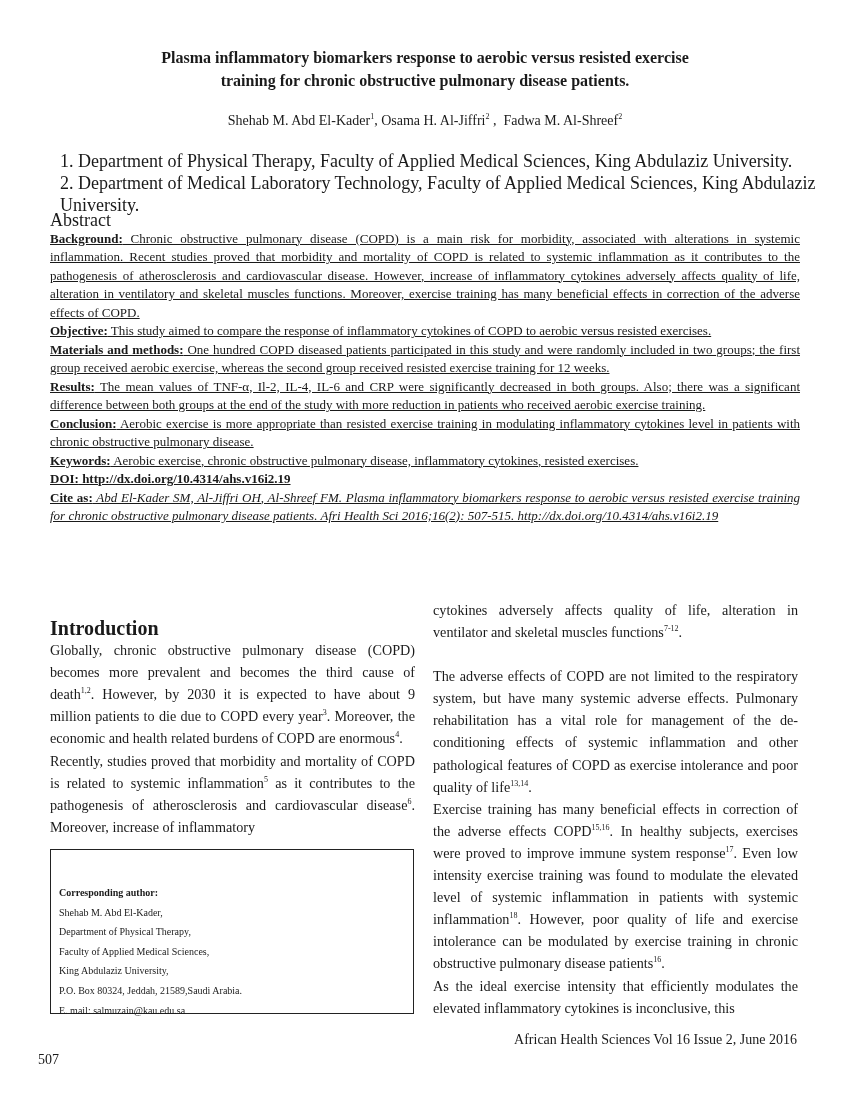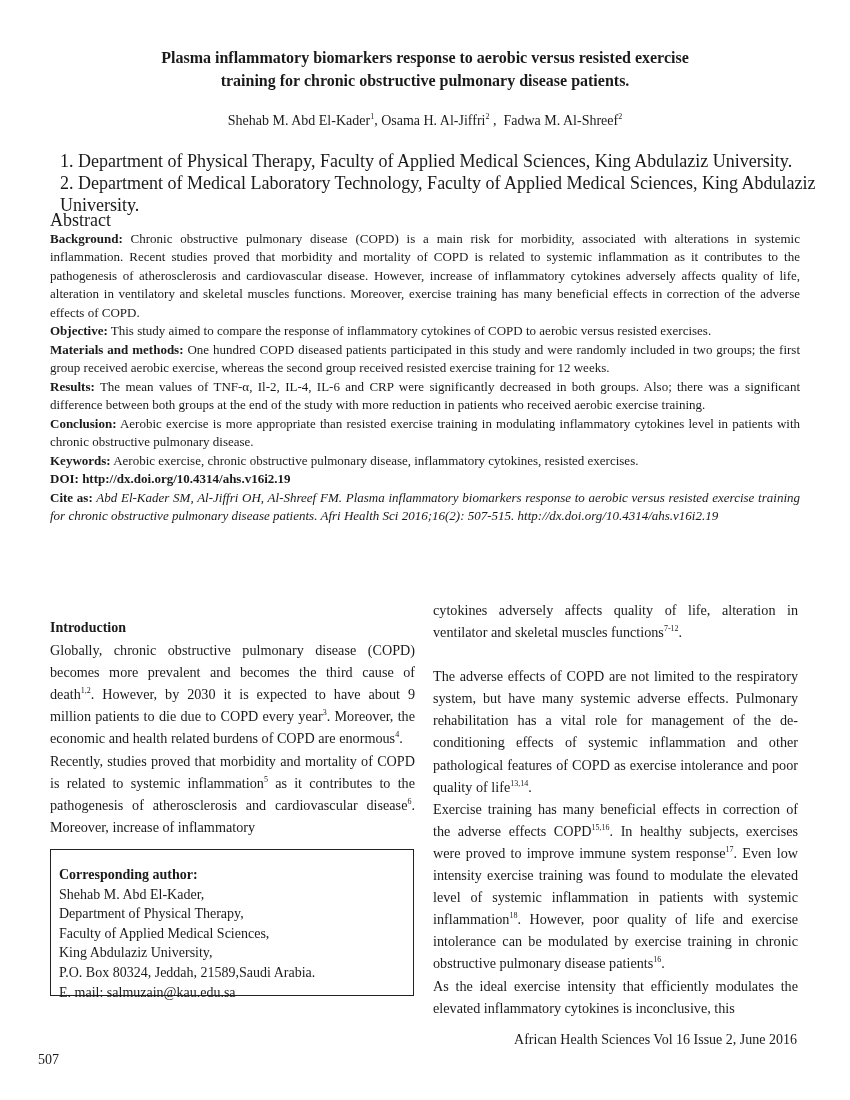--- a/index.html
+++ b/index.html
@@ -19,36 +19,36 @@
   sup { font-size: 8px; vertical-align: super; line-height: 0; }
   .affils {
     position: absolute; left: 60px; top: 150px; width: 760px;
     font-size: 18px; line-height: 22px;
   }
   .abstract {
     position: absolute; left: 50px; top: 211px; width: 750px;
     font-size: 13px; line-height: 18.5px; text-align: justify;
   }
   .abstract .head { font-weight: normal; font-size: 18px; }
-  .abstract p { margin: 0; }
+  .abstract p { margin: 0; text-decoration: underline; }
   .abstract b { font-weight: bold; }
   .abstract i { font-style: italic; }
   .col {
     position: absolute; width: 365px; font-size: 14.2px; line-height: 22.1px;
     text-align: justify;
   }
   .col p { margin: 0; }
   .col-left { left: 50px; top: 617px; }
   .col-right { left: 433px; top: 583px; margin-top: 16px; }
-  .intro-head { font-weight: bold; font-size: 14px; }
+  .intro-head { font-weight: bold; font-size: 20px; }
   .gap { height: 22px; }
   .corr-box {
     position: absolute; left: 50px; top: 849px; width: 354px; height: 130px;
-    border: 1.5px solid #222; padding: 15px 0 0 8px;
-    font-size: 14px; line-height: 19.6px;
+    border: 1.5px solid #222; padding: 33px 0 0 8px;
+    font-size: 10px; line-height: 19.6px;
   }
   .corr-box .corr-head { font-weight: bold; }
   .footer-page {
     position: absolute; left: 38px; top: 1052px; font-size: 14px;
   }
   .footer-journal {
     position: absolute; right: 53px; top: 1032px; font-size: 14px; font-family: Liberation Serif, serif;
   }
 </style>
 </head>

